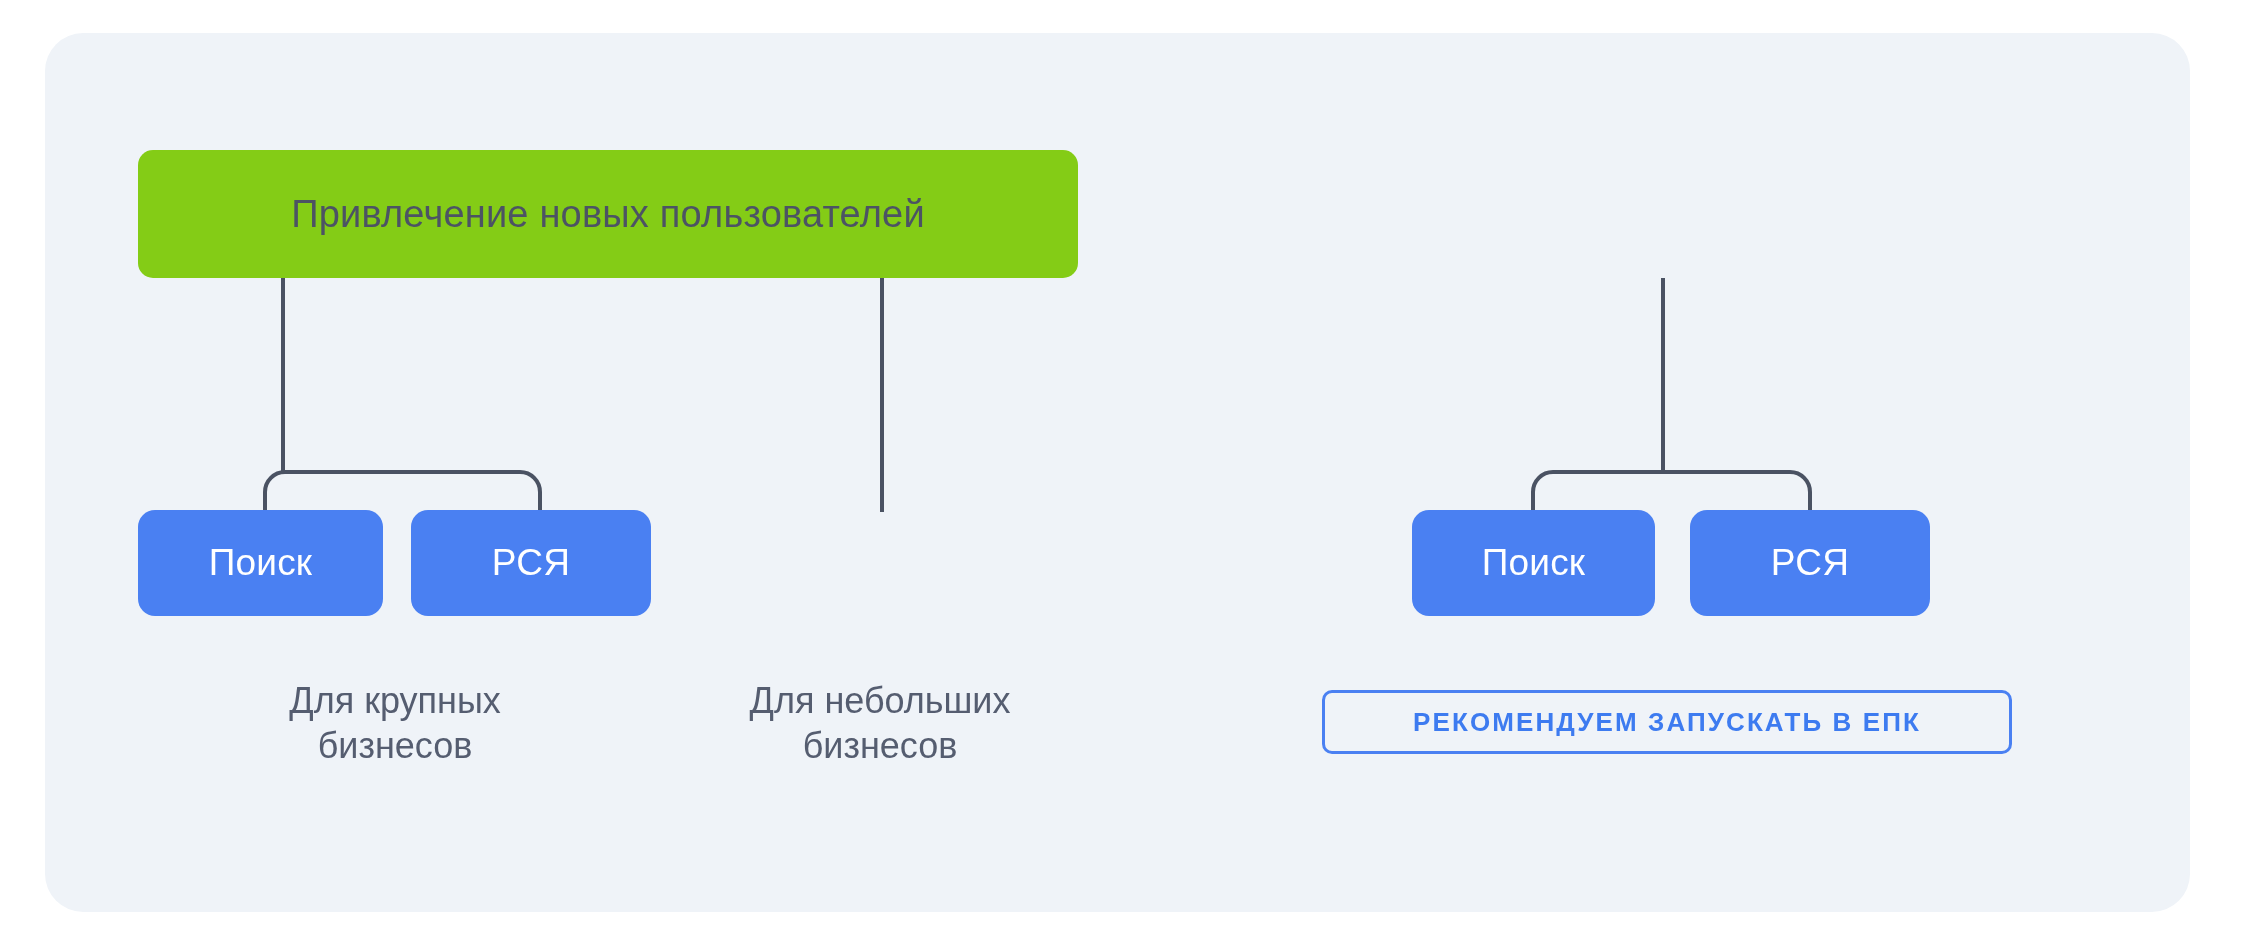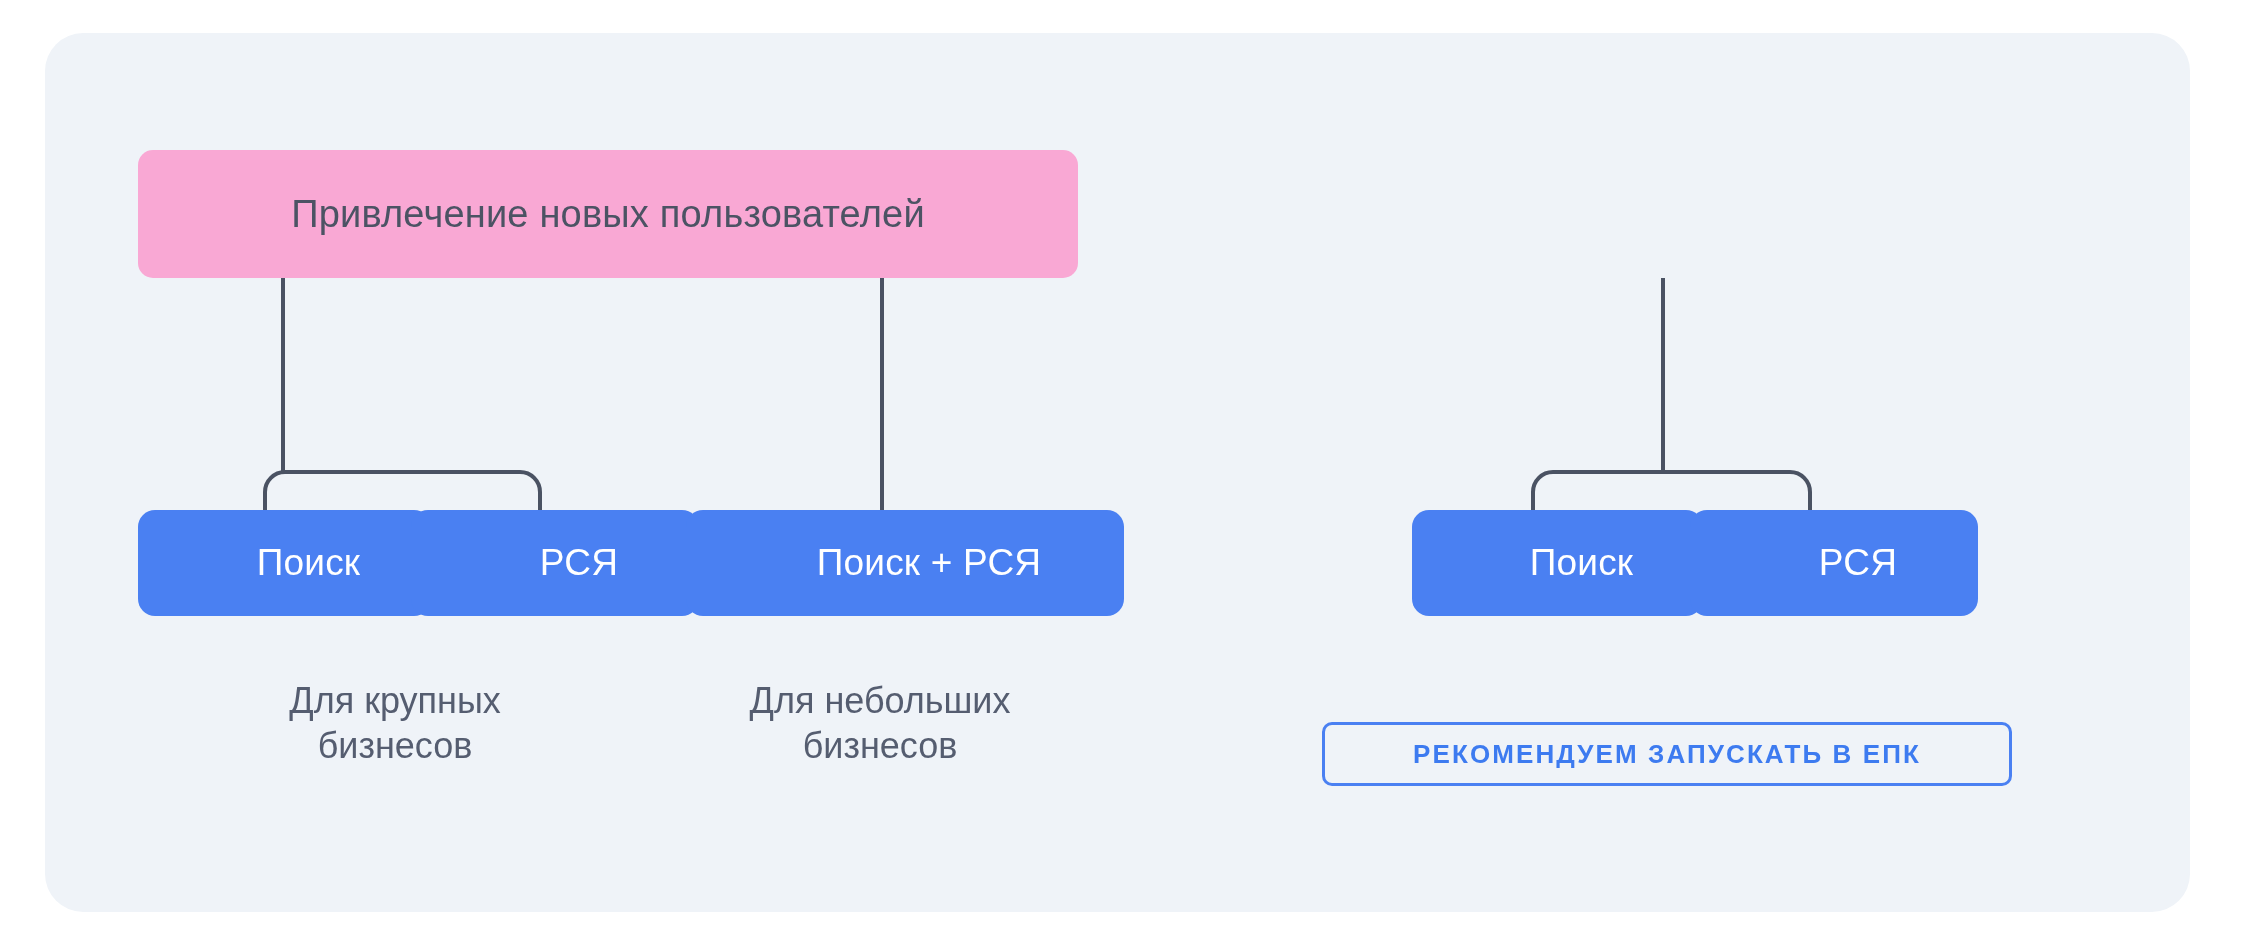--- a/index.html
+++ b/index.html
@@ -37,21 +37,21 @@
     left: 0;
     top: 0;
     width: 2244px;
     height: 946px;
     pointer-events: none;
   }
 
   
   .header-box {
     position: absolute;
-    background: #f9a8d4;
+    background: #84cc16;
     border-radius: 15px;
     display: flex;
     align-items: center;
     justify-content: center;
     color: #4c5364;
     font-size: 38px;
     font-weight: 400;
     letter-spacing: 0.2px;
   }
   #header-acquisition {
@@ -73,21 +73,20 @@
     background: #4a80f2;
     border-radius: 17px;
     display: flex;
     align-items: center;
     justify-content: center;
     color: #ffffff;
     font-size: 37px;
     font-weight: 400;
     height: 106px;
     letter-spacing: 0.2px;
-    padding-left: 48px;
   }
   #btn-search-left      { left: 138px;  top: 510px; width: 245px; }
   #btn-rsya-left        { left: 411px;  top: 510px; width: 240px; }
   #btn-search-rsya      { left: 686px;  top: 510px; width: 390px; }
   #btn-search-right     { left: 1412px; top: 510px; width: 243px; }
   #btn-rsya-right       { left: 1690px; top: 510px; width: 240px; }
 
   
   .caption {
     position: absolute;
@@ -119,21 +118,20 @@
     border: 3px solid #4a80f2;
     border-radius: 10px;
     box-sizing: border-box;
     display: flex;
     align-items: center;
     justify-content: center;
     color: #3d7bf0;
     font-size: 26px;
     font-weight: bold;
     letter-spacing: 2.1px;
-    margin-top: 32px;
   }
 </style>
 </head>
 <body>
 
 <div class="canvas">
 
   <div class="panel"></div>
 
   <svg class="connectors" viewBox="0 0 2244 946" width="2244" height="946">
@@ -150,21 +148,20 @@
     <path d="M 1533 512 L 1533 492 A 20 20 0 0 1 1553 472 L 1663 472" stroke="#4a5263" stroke-width="4" fill="none"></path>
   </svg>
 
   <div class="header-box" id="header-acquisition">Привлечение новых пользователей</div>
 
 
   <div class="channel-btn" id="btn-search-left">Поиск</div>
 
   <div class="channel-btn" id="btn-rsya-left">РСЯ</div>
 
-  <div class="channel-btn" id="btn-search-rsya">Поиск + РСЯ</div>
 
   <div class="channel-btn" id="btn-search-right">Поиск</div>
 
   <div class="channel-btn" id="btn-rsya-right">РСЯ</div>
 
   <div class="caption" id="caption-large">Для крупных
 бизнесов</div>
 
   <div class="caption" id="caption-small">Для небольших
 бизнесов</div>

